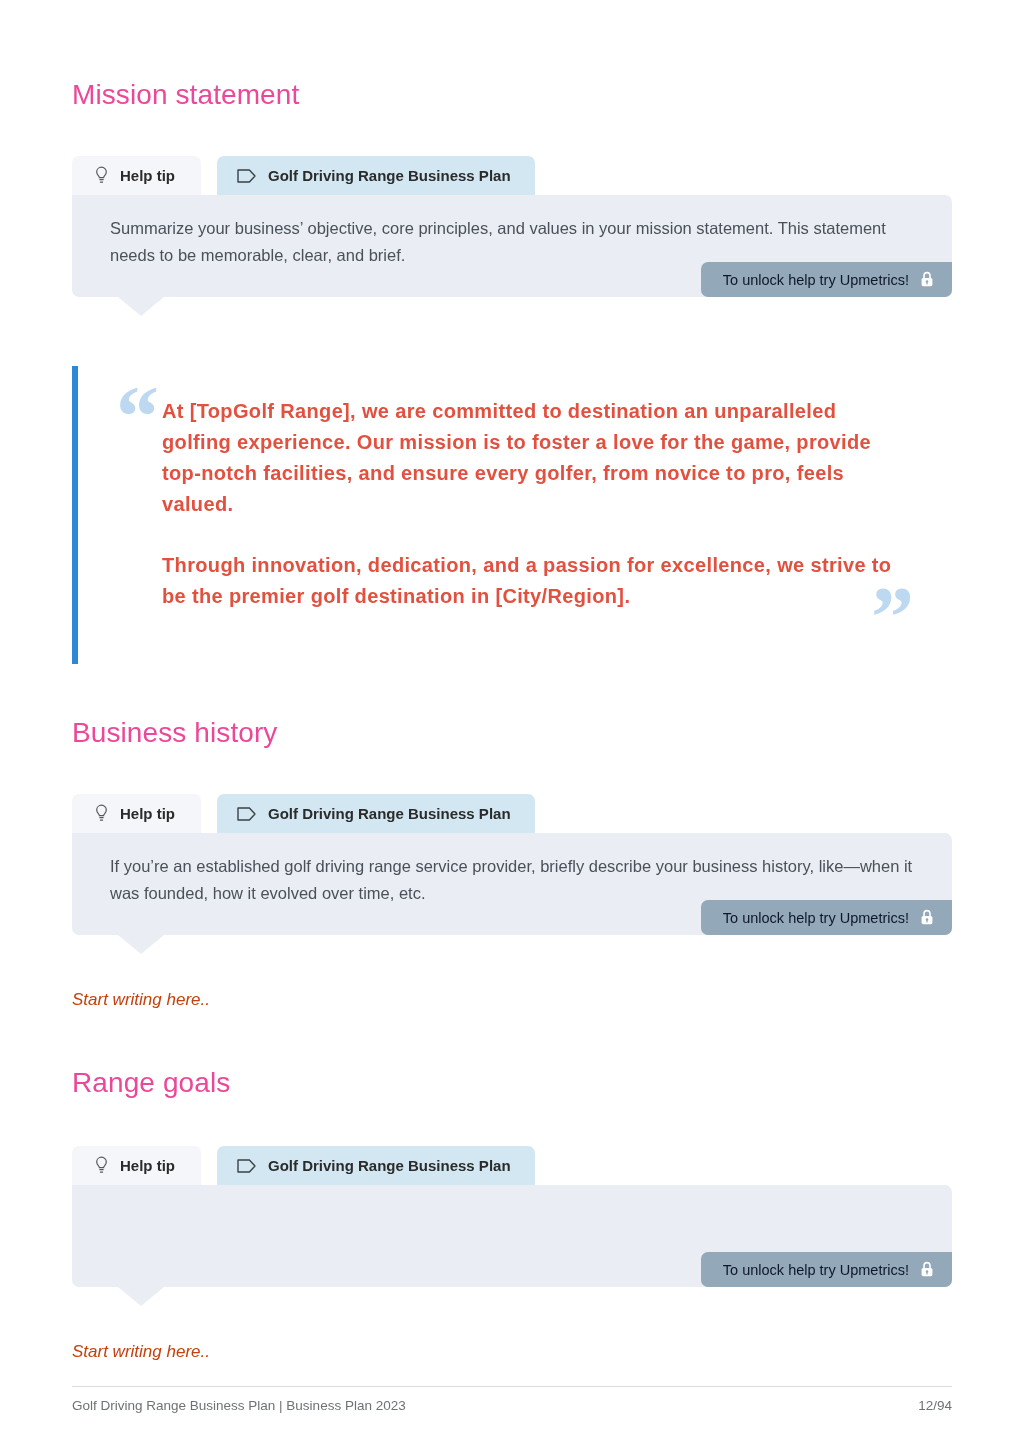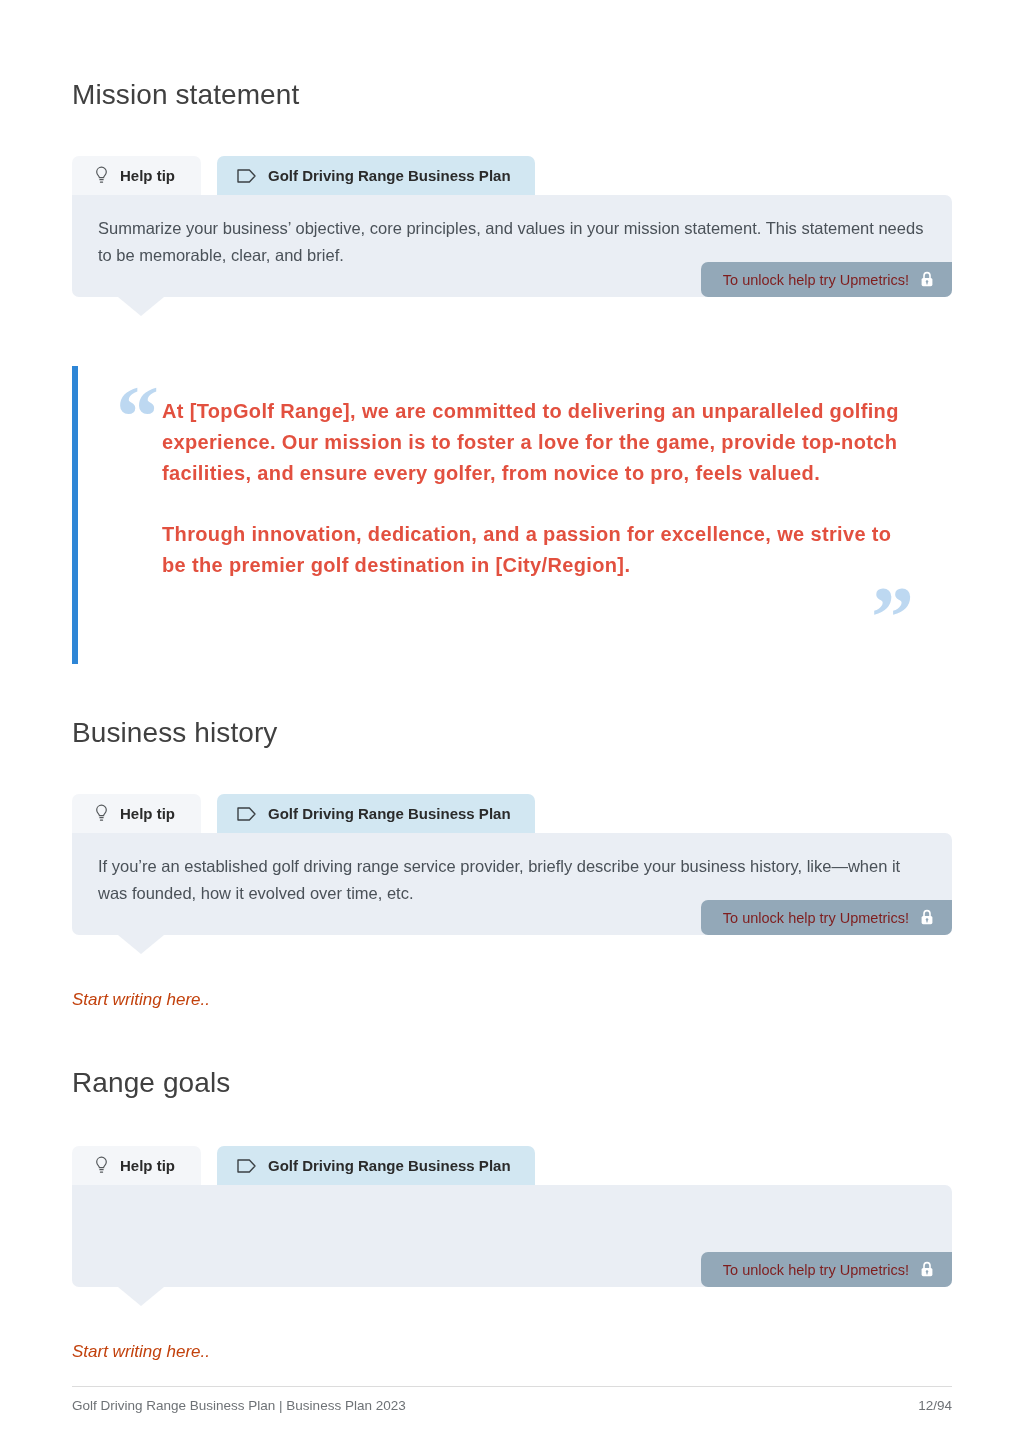--- a/index.html
+++ b/index.html
@@ -19,21 +19,21 @@
   .page {
     position: absolute;
     left: 0; top: 0;
     width: 1024px;
     height: 1448px;
     padding: 0 72px;
   }
 
   
   .section-heading {
-    color: #404040;
+    color: #ec4899;
     font-size: 28px;
     font-weight: 400;
     letter-spacing: 0.1px;
     margin: 0;
     line-height: 1.2;
   }
   .h-mission  { position: absolute; left: 72px; top: 78px; }
   .h-history  { position: absolute; left: 72px; top: 716px; }
   .h-future   { position: absolute; left: 72px; top: 1066px; }
 
@@ -73,21 +73,21 @@
     padding-right: 24px;
   }
   .tab-label { font-size: 15px; font-weight: 700; }
 
   .icon-bulb { width: 15px; height: 19px; display: block; }
   .icon-tag  { width: 20px; height: 14px; display: block; }
 
   .tip-body {
     background: #eaeef4;
     border-radius: 0 7px 7px 7px;
-    padding: 20px 26px 18px 26px;
+    padding: 20px 26px 18px 38px;
     position: relative;
     min-height: 102px;
   }
   .tip-text {
     margin: 0;
     font-size: 16.5px;
     line-height: 27px;
     color: #4a5158;
     max-width: 830px;
     font-weight: 400;
@@ -104,21 +104,21 @@
   }
   
   .unlock-badge {
     position: absolute;
     right: 0;
     bottom: 0;
     display: flex;
     align-items: center;
     gap: 11px;
     background: #93a8b8;
-    color: #7f1d1d;
+    color: #0f172a;
     border-radius: 7px 0 7px 7px;
     padding: 9px 18px 9px 22px;
     font-size: 14.5px;
     white-space: nowrap;
   }
   .icon-lock { width: 14px; height: 17px; display: block; }
 
   
   .quote-block {
     position: absolute;
@@ -224,21 +224,21 @@
             <rect x="6.4" y="10.8" width="1.2" height="2.6" fill="#93a8b8"></rect>
           </svg>
         </span>
       </div>
     </div>
   </div>
 
   <div class="quote-block">
     <span class="quote-mark-open">“</span>
     <div class="quote-text">
-      <p>At [TopGolf Range], we are committed to delivering an unparalleled golfing experience. Our mission is to foster a love for the game, provide top-notch facilities, and ensure every golfer, from novice to pro, feels valued.</p>
+      <p>At [TopGolf Range], we are committed to destination an unparalleled golfing experience. Our mission is to foster a love for the game, provide top-notch facilities, and ensure every golfer, from novice to pro, feels valued.</p>
       <p>Through innovation, dedication, and a passion for excellence, we strive to be the premier golf destination in [City/Region].</p>
     </div>
     <span class="quote-mark-close">”</span>
   </div>
 
   <h2 class="section-heading h-history">Business history</h2>
 
   <div class="tip" style="top:794px;">
     <div class="tip-tabs">
       <div class="tab tab-help">

